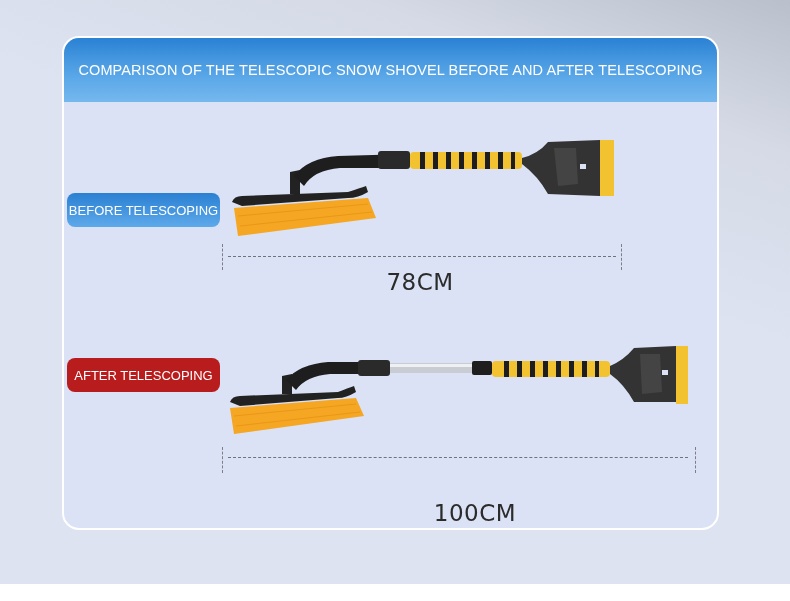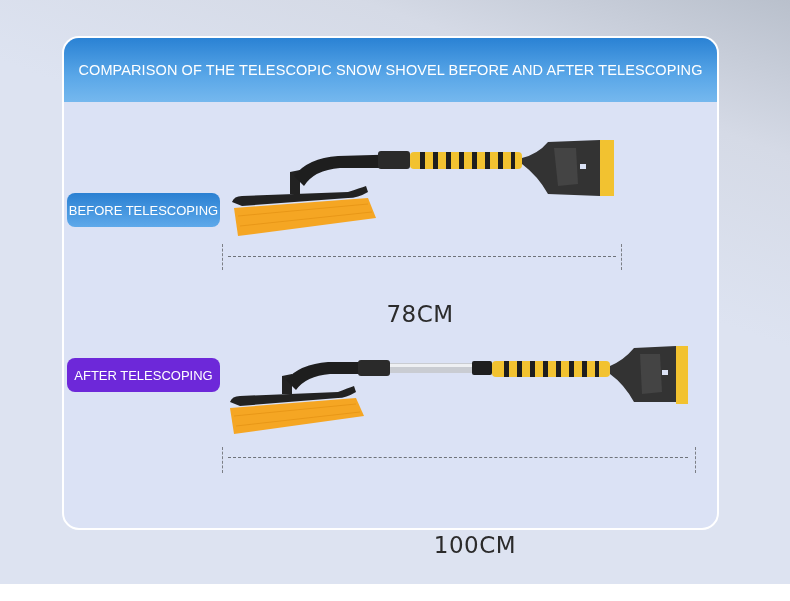--- a/index.html
+++ b/index.html
@@ -25,32 +25,32 @@
     color: #ffffff; font-size: 14.5px; letter-spacing: 0.1px;
     font-family: "Liberation Sans", sans-serif;
   }
 
   .label-pill {
     position: absolute; width: 153px; height: 34px; border-radius: 8px;
     display: flex; align-items: center; justify-content: center;
     color: #ffffff; font-size: 13px; font-weight: 400;
   }
   .pill-before { left: 67px; top: 193px; background: linear-gradient(180deg, #2a80d2 0%, #5ea9ea 100%); }
-  .pill-after  { left: 67px; top: 358px; background: #6d28d9; }
+  .pill-after  { left: 67px; top: 358px; background: #b91c1c; }
 
   .tool { position: absolute; }
   .tool-before { left: 228px; top: 136px; width: 392px; height: 102px; }
   .tool-after  { left: 228px; top: 344px; width: 466px; height: 92px; }
 
   .dim { position: absolute; }
   .dim-tick { position: absolute; width: 0; border-left: 1.5px dashed #7c7f86; }
   .dim-line { position: absolute; height: 0; border-top: 1px dashed #6f737a; }
   .dim-label {
     position: absolute; font-family: "DejaVu Sans", sans-serif; font-size: 23px;
-    color: #2b2b2b; letter-spacing: 0.5px; text-align: center; margin-top: 32px;
+    color: #2b2b2b; letter-spacing: 0.5px; text-align: center;
   }
 </style>
 </head>
 <body>
 
 <div class="bg"></div>
 
 <div class="card">
   <div class="card-header">
     <span class="card-title">COMPARISON OF THE TELESCOPIC SNOW SHOVEL BEFORE AND AFTER TELESCOPING</span>

